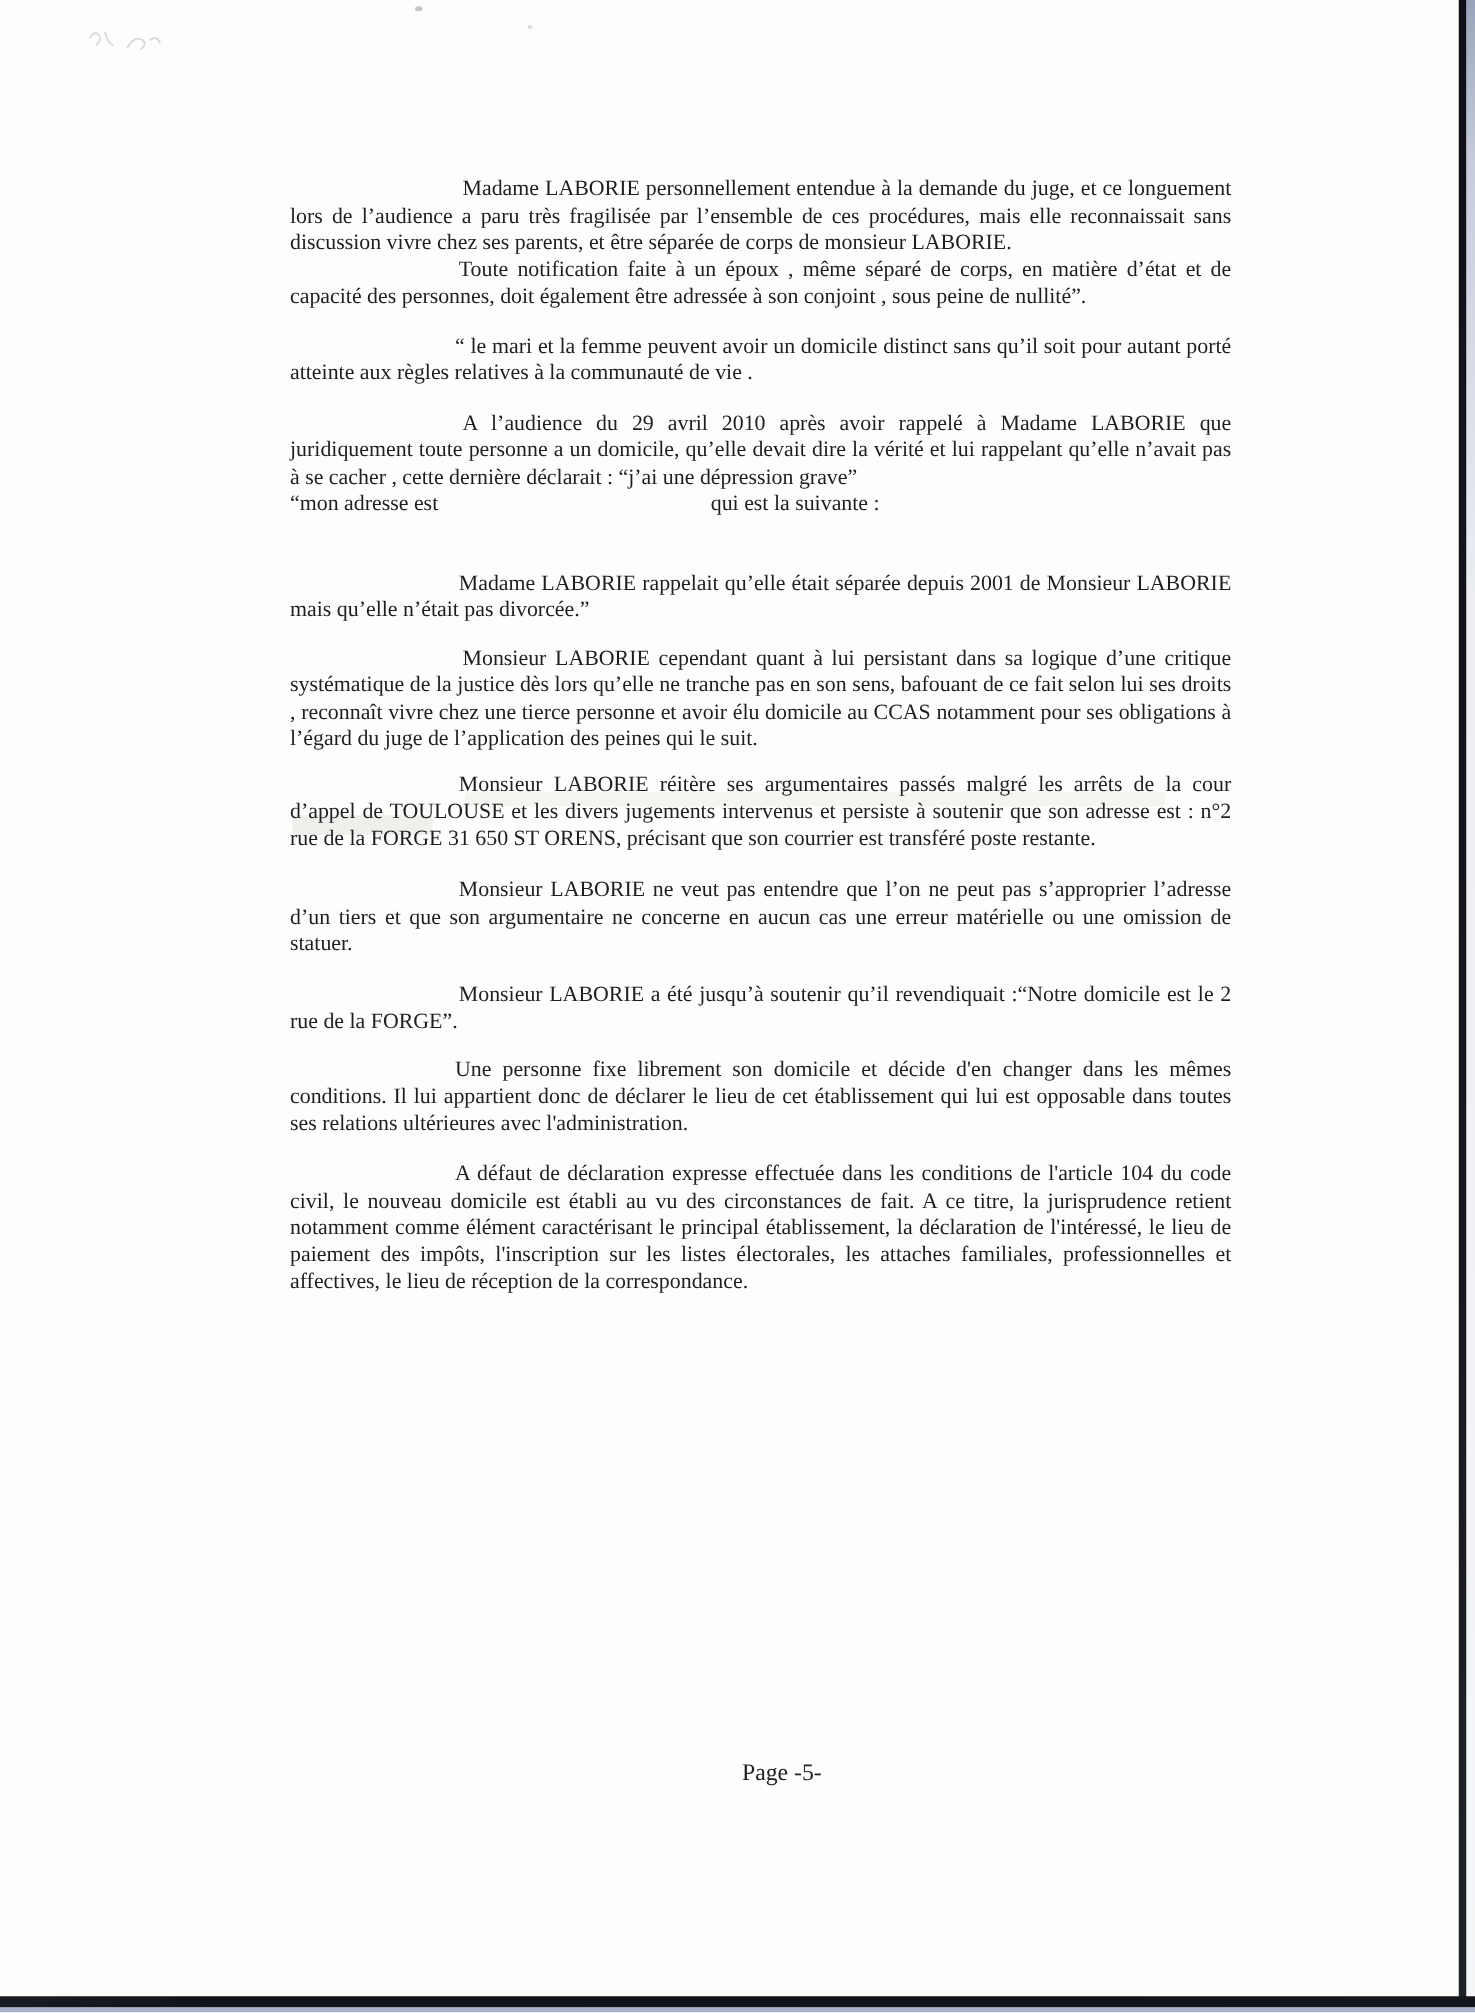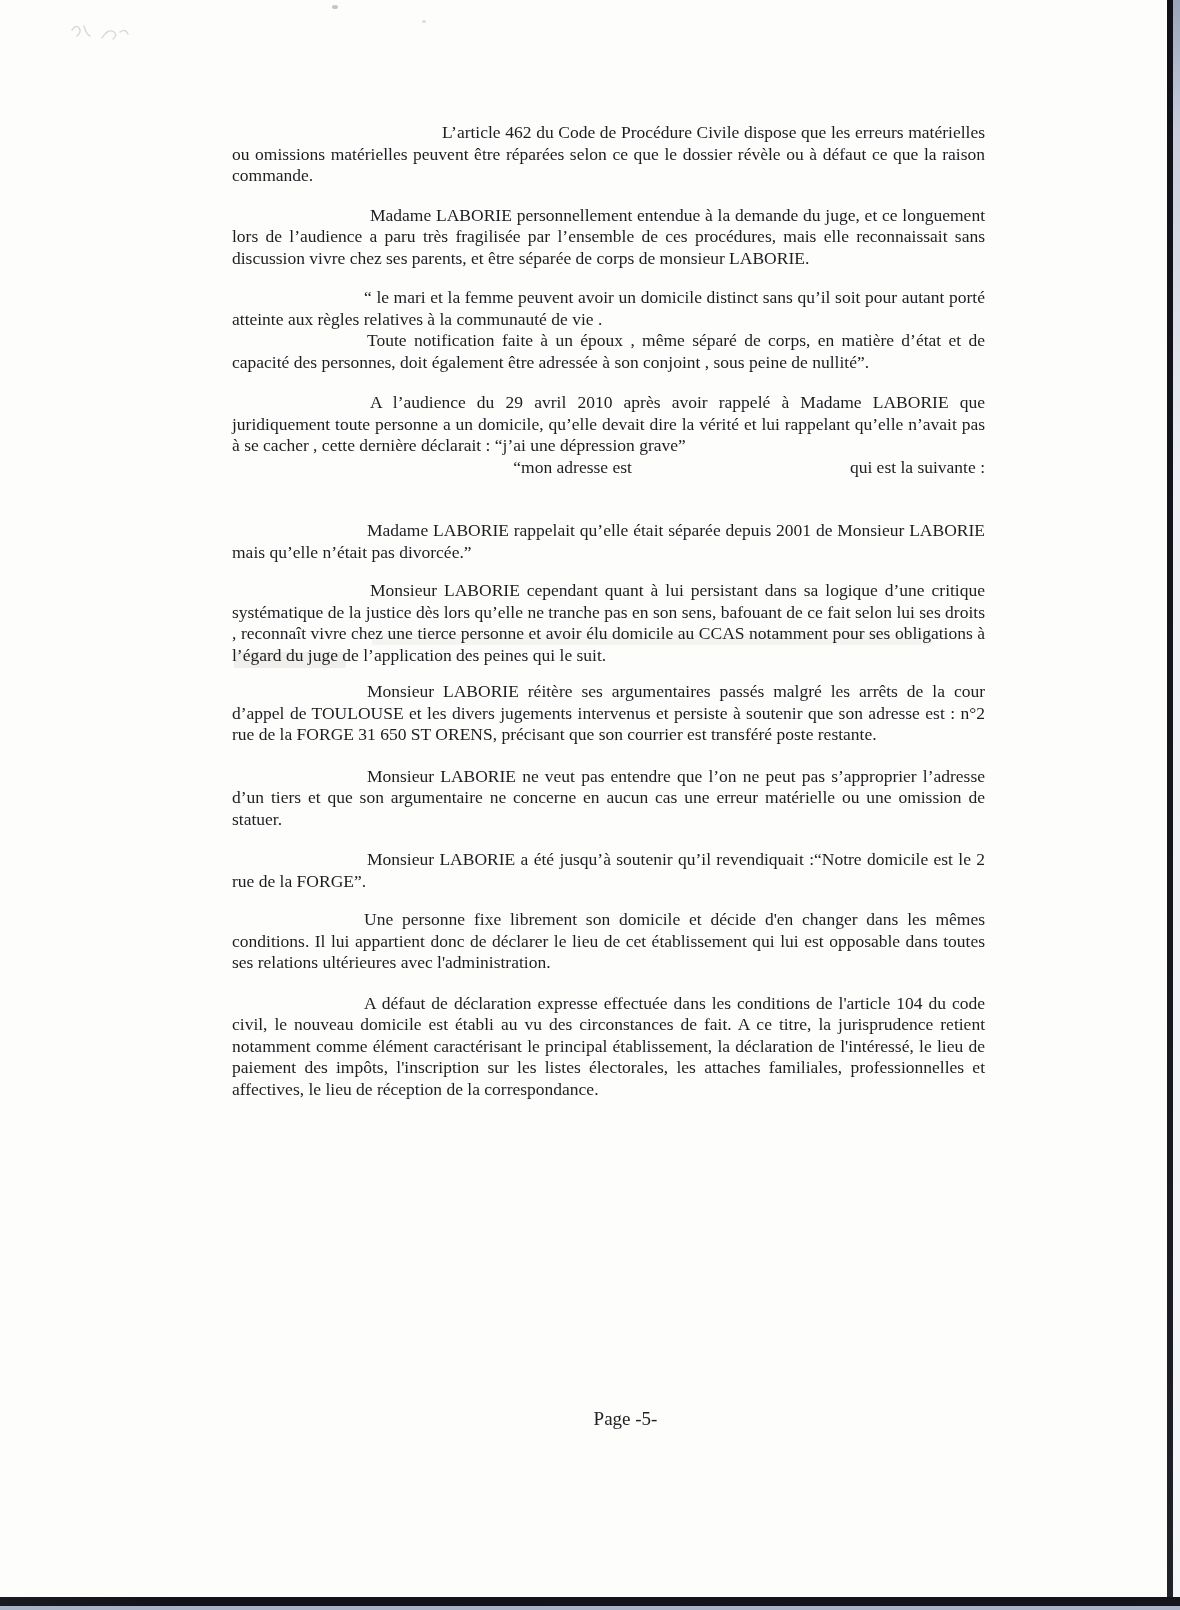--- a/index.html
+++ b/index.html
@@ -18,21 +18,21 @@
   .text-block {
     position: absolute;
     left: 232px; top: 122px;
     width: 753px;
     color: #1e1e22;
     font-size: 17.5px;
     line-height: 21.5px;
     text-align: justify;
   }
   .para { text-indent: 140px; }
-  .para.addr { text-align: right; }
+  .para.addr { text-align: left; }
   .gap-spacer { display: inline-block; width: 218px; height: 1px; }
   .page-footer {
     position: absolute;
     left: 249px; top: 1408px;
     width: 753px;
     text-align: center;
     color: #222226;
     font-size: 19px;
   }
   
@@ -85,24 +85,23 @@
     <path d="M4 14 q4 -6 7 -2 t-2 8 M16 10 q2 8 6 10 M34 22 q6 -10 12 -6 q4 3 -1 7 M52 16 q5 -4 8 2" fill="none" stroke="#b9bac2" stroke-width="1.4" stroke-linecap="round"></path>
   </svg>
 
   <div class="speck speck-1"></div>
   <div class="speck speck-2"></div>
 
   <div class="redaction-smudge smudge-2"></div>
   <div class="redaction-smudge smudge-1"></div>
 
   <div class="text-block">
-      <div class="para" style="margin-top: 0px; text-indent: 210px;">L’article 462 du  Code de Procédure Civile dispose que les erreurs matérielles ou omissions matérielles peuvent être réparées selon ce que le dossier révèle ou à défaut ce que la raison commande.</div>
       <div class="para" style="margin-top: 18px; text-indent: 138px;">Madame LABORIE  personnellement entendue à la demande du juge, et ce longuement  lors de l’audience a paru  très fragilisée par l’ensemble de ces procédures, mais elle reconnaissait sans discussion  vivre chez ses parents, et être séparée de corps de monsieur LABORIE.</div>
+      <div class="para" style="margin-top: 0px; text-indent: 135px;">Toute notification faite à un époux , même séparé de corps,  en matière d’état et de capacité des personnes, doit également être adressée à son conjoint , sous peine de nullité”.</div>
       <div class="para" style="margin-top: 18px; text-indent: 132px;">“ le mari et la femme peuvent avoir un domicile distinct sans qu’il soit pour autant porté atteinte aux règles relatives à la communauté de vie .</div>
-      <div class="para" style="margin-top: 0px; text-indent: 135px;">Toute notification faite à un époux , même séparé de corps,  en matière d’état et de capacité des personnes, doit également être adressée à son conjoint , sous peine de nullité”.</div>
       <div class="para" style="margin-top: 19px; text-indent: 138px;">A l’audience du 29 avril 2010 après avoir rappelé à Madame LABORIE que juridiquement toute personne a un domicile,  qu’elle devait dire la vérité et lui rappelant qu’elle n’avait pas à se cacher , cette dernière déclarait : “j’ai une dépression grave”</div>
       <div class="para addr" style="margin-top: 0px; text-indent: 0px;"><span>“mon adresse est</span><span class="gap-spacer"></span><span>qui est la suivante :</span></div>
       <div class="para" style="margin-top: 42px; text-indent: 135px;">Madame LABORIE rappelait qu’elle était séparée depuis 2001 de Monsieur LABORIE mais qu’elle n’était pas divorcée.”</div>
       <div class="para" style="margin-top: 17px; text-indent: 138px;">Monsieur LABORIE cependant quant à lui persistant dans sa logique d’une critique systématique de la justice dès lors qu’elle ne tranche pas en son sens,   bafouant de ce fait  selon lui ses droits , reconnaît vivre chez une tierce personne et avoir élu domicile au CCAS notamment pour ses obligations à l’égard du  juge de l’application des peines qui le suit.</div>
       <div class="para" style="margin-top: 15px; text-indent: 135px;">Monsieur LABORIE réitère ses argumentaires passés  malgré les arrêts de la cour d’appel de TOULOUSE et  les divers jugements intervenus et persiste à soutenir  que son adresse est : n°2 rue de la FORGE 31 650 ST ORENS,  précisant que son courrier est transféré poste restante.</div>
       <div class="para" style="margin-top: 20px; text-indent: 135px;">Monsieur LABORIE ne veut pas entendre que l’on ne peut pas s’approprier l’adresse d’un tiers et que son argumentaire ne concerne en aucun cas une erreur matérielle ou une omission de statuer.</div>
       <div class="para" style="margin-top: 19px; text-indent: 135px;">Monsieur LABORIE a été jusqu’à soutenir  qu’il revendiquait  :“Notre domicile est le 2 rue de la FORGE”.</div>
       <div class="para" style="margin-top: 17px; text-indent: 132px;">Une personne fixe librement son domicile et décide d'en  changer dans les mêmes conditions. Il lui appartient donc de déclarer le lieu de  cet  établissement qui lui est opposable dans toutes ses relations  ultérieures avec  l'administration.</div>
       <div class="para" style="margin-top: 19px; text-indent: 132px;">A défaut de déclaration expresse effectuée  dans les  conditions de l'article 104 du code civil, le nouveau domicile est  établi au vu  des circonstances de fait. A ce titre, la jurisprudence retient  notamment comme  élément caractérisant le principal établissement, la  déclaration de l'intéressé,   le lieu de paiement des impôts, l'inscription sur les listes électorales, les  attaches familiales, professionnelles et affectives, le lieu de  réception de la correspondance.</div>
     </div>

